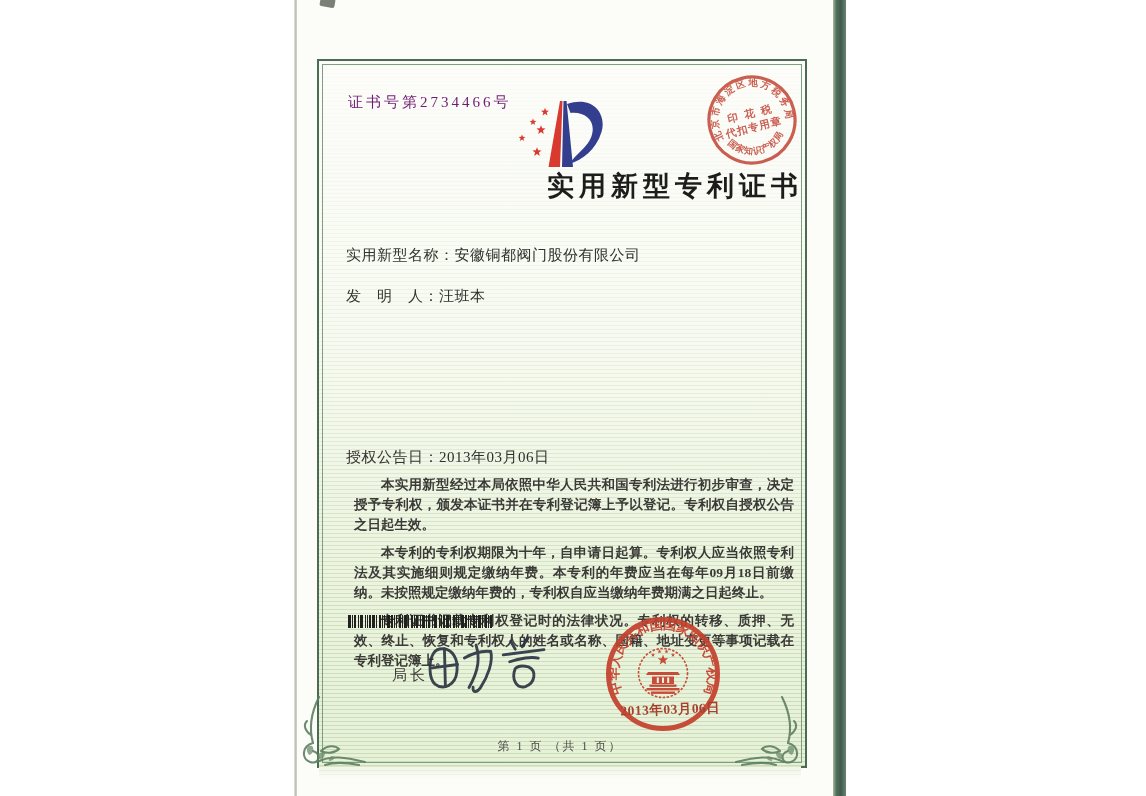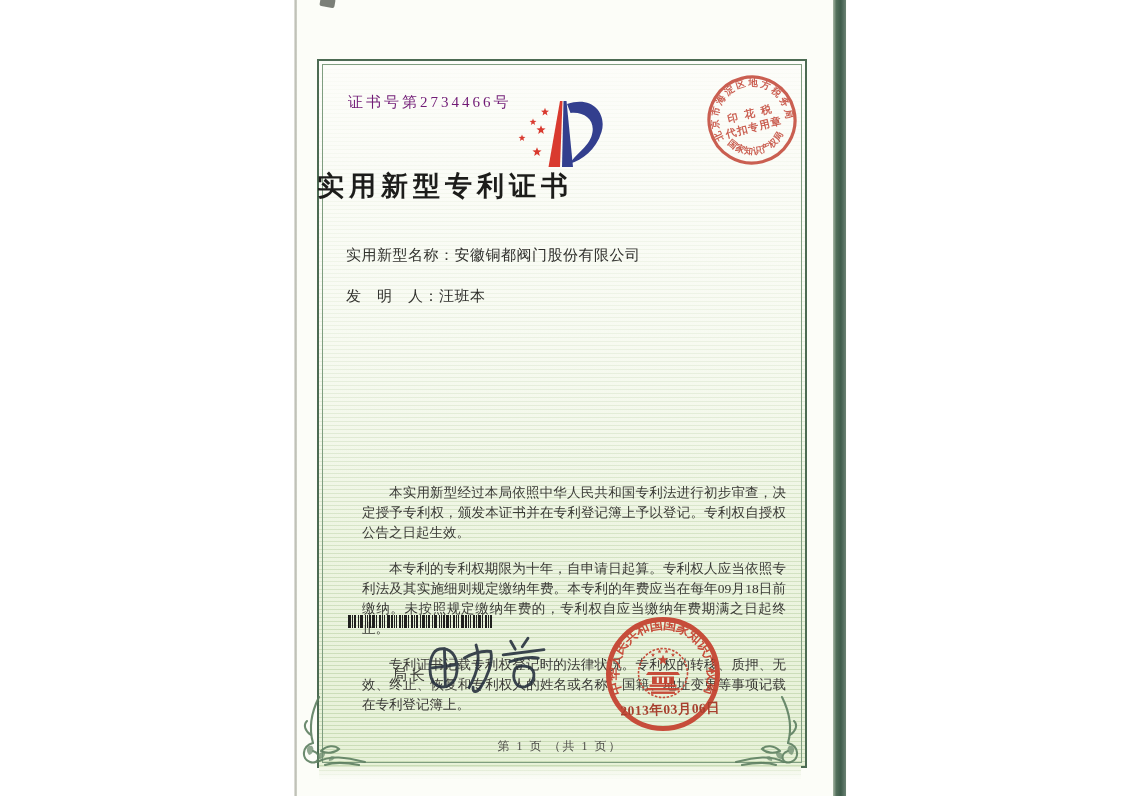--- a/index.html
+++ b/index.html
@@ -26,32 +26,32 @@
   .cert-inner{position:absolute;left:3px;top:3px;right:3px;bottom:3px;
         border:1px solid #7f9d80;}
   .below-strip{position:absolute;left:319px;top:766px;width:482px;height:13px;
         background:
           linear-gradient(180deg,rgba(252,253,249,.1),rgba(252,253,249,.95)),
           repeating-linear-gradient(0deg,rgba(128,168,96,.22) 0px,rgba(128,168,96,.22) 1px,rgba(0,0,0,0) 1px,rgba(0,0,0,0) 4px),
           #eef4e2;}
 
   .cert-no{position:absolute;left:348px;top:93px;font-size:15px;letter-spacing:3px;
         color:#701a75;}
-  .title{position:absolute;left:317px;top:168px;width:486px;text-align:left;
+  .title{position:absolute;left:317px;top:168px;width:486px;text-align:right;
         font-size:27px;font-weight:bold;letter-spacing:5px;color:#1c1c1a;}
 
   .logo{position:absolute;left:515px;top:98px;width:95px;height:75px;}
 
   .row{position:absolute;left:346px;font-size:15px;color:#333330;letter-spacing:.5px;white-space:nowrap;}
   .row .lab{color:#33332f;}
   .row .val{color:#2f2f2c;}
 
   .body-text{position:absolute;left:346px;top:467px;width:456px;
         font-size:13.5px;line-height:20px;color:#3a3a36;text-align:justify;}
-  .body-text p{margin:16px;text-indent:2em;}
+  .body-text p{margin:8px;text-indent:2em;font-weight:bold;}
 
   #barcode{position:absolute;left:348px;top:615px;width:146px;height:13px;
         overflow:hidden;white-space:nowrap;font-size:0;}
   #barcode .bar{display:inline-block;height:13px;background:#20201e;vertical-align:top;}
 
   .director-label{position:absolute;left:392px;top:666px;font-size:15px;letter-spacing:3px;color:#3c3c38;}
   .signature{position:absolute;left:424px;top:636px;width:128px;height:64px;transform:rotate(-3deg);}
 
   .footer{position:absolute;left:317px;top:738px;width:486px;text-align:center;
         font-size:12px;letter-spacing:2px;color:#4c4c47;}
@@ -125,20 +125,23 @@
       </g>
   </svg>
 
   <div class="title">实用新型专利证书</div>
 
   <div class="row" style="top:246px">
     <span class="lab">实用新型名称：</span><span class="val">安徽铜都阀门股份有限公司</span>
   </div>
   <div class="row" style="top:287px">
     <span class="lab">发　明　人：</span><span class="val">汪班本</span>
+  </div>
+  <div class="row" style="top:448px">
+    <span class="lab">授权公告日：</span><span class="val">2013年03月06日</span>
   </div>
 
   <div class="body-text">
     <p>本实用新型经过本局依照中华人民共和国专利法进行初步审查，决定授予专利权，颁发本证书并在专利登记簿上予以登记。专利权自授权公告之日起生效。</p>
     <p>本专利的专利权期限为十年，自申请日起算。专利权人应当依照专利法及其实施细则规定缴纳年费。本专利的年费应当在每年09月18日前缴纳。未按照规定缴纳年费的，专利权自应当缴纳年费期满之日起终止。</p>
     <p>专利证书记载专利权登记时的法律状况。专利权的转移、质押、无效、终止、恢复和专利权人的姓名或名称、国籍、地址变更等事项记载在专利登记簿上。</p>
   </div>
 
   <div id="barcode"><span class="bar" style="width: 3px; margin-right: 1px;"></span><span class="bar" style="width: 1px; margin-right: 1px;"></span><span class="bar" style="width: 2px; margin-right: 2px;"></span><span class="bar" style="width: 1px; margin-right: 1px;"></span><span class="bar" style="width: 3px; margin-right: 2px;"></span><span class="bar" style="width: 1px; margin-right: 1px;"></span><span class="bar" style="width: 1px; margin-right: 1px;"></span><span class="bar" style="width: 2px; margin-right: 1px;"></span><span class="bar" style="width: 3px; margin-right: 1px;"></span><span class="bar" style="width: 1px; margin-right: 2px;"></span><span class="bar" style="width: 2px; margin-right: 1px;"></span><span class="bar" style="width: 1px; margin-right: 1px;"></span><span class="bar" style="width: 1px; margin-right: 2px;"></span><span class="bar" style="width: 3px; margin-right: 1px;"></span><span class="bar" style="width: 2px; margin-right: 1px;"></span><span class="bar" style="width: 1px; margin-right: 1px;"></span><span class="bar" style="width: 1px; margin-right: 2px;"></span><span class="bar" style="width: 2px; margin-right: 1px;"></span><span class="bar" style="width: 1px; margin-right: 1px;"></span><span class="bar" style="width: 3px; margin-right: 1px;"></span><span class="bar" style="width: 1px; margin-right: 2px;"></span><span class="bar" style="width: 2px; margin-right: 1px;"></span><span class="bar" style="width: 1px; margin-right: 1px;"></span><span class="bar" style="width: 2px; margin-right: 2px;"></span><span class="bar" style="width: 1px; margin-right: 1px;"></span><span class="bar" style="width: 3px; margin-right: 1px;"></span><span class="bar" style="width: 1px; margin-right: 1px;"></span><span class="bar" style="width: 2px; margin-right: 2px;"></span><span class="bar" style="width: 1px; margin-right: 1px;"></span><span class="bar" style="width: 3px; margin-right: 2px;"></span><span class="bar" style="width: 1px; margin-right: 1px;"></span><span class="bar" style="width: 1px; margin-right: 1px;"></span><span class="bar" style="width: 2px; margin-right: 1px;"></span><span class="bar" style="width: 3px; margin-right: 1px;"></span><span class="bar" style="width: 1px; margin-right: 2px;"></span><span class="bar" style="width: 2px; margin-right: 1px;"></span><span class="bar" style="width: 1px; margin-right: 1px;"></span><span class="bar" style="width: 1px; margin-right: 2px;"></span><span class="bar" style="width: 3px; margin-right: 1px;"></span><span class="bar" style="width: 2px; margin-right: 1px;"></span><span class="bar" style="width: 1px; margin-right: 1px;"></span><span class="bar" style="width: 1px; margin-right: 2px;"></span><span class="bar" style="width: 2px; margin-right: 1px;"></span><span class="bar" style="width: 1px; margin-right: 1px;"></span><span class="bar" style="width: 3px; margin-right: 1px;"></span><span class="bar" style="width: 1px; margin-right: 2px;"></span><span class="bar" style="width: 2px; margin-right: 1px;"></span><span class="bar" style="width: 1px; margin-right: 1px;"></span><span class="bar" style="width: 2px; margin-right: 2px;"></span></div>
 

